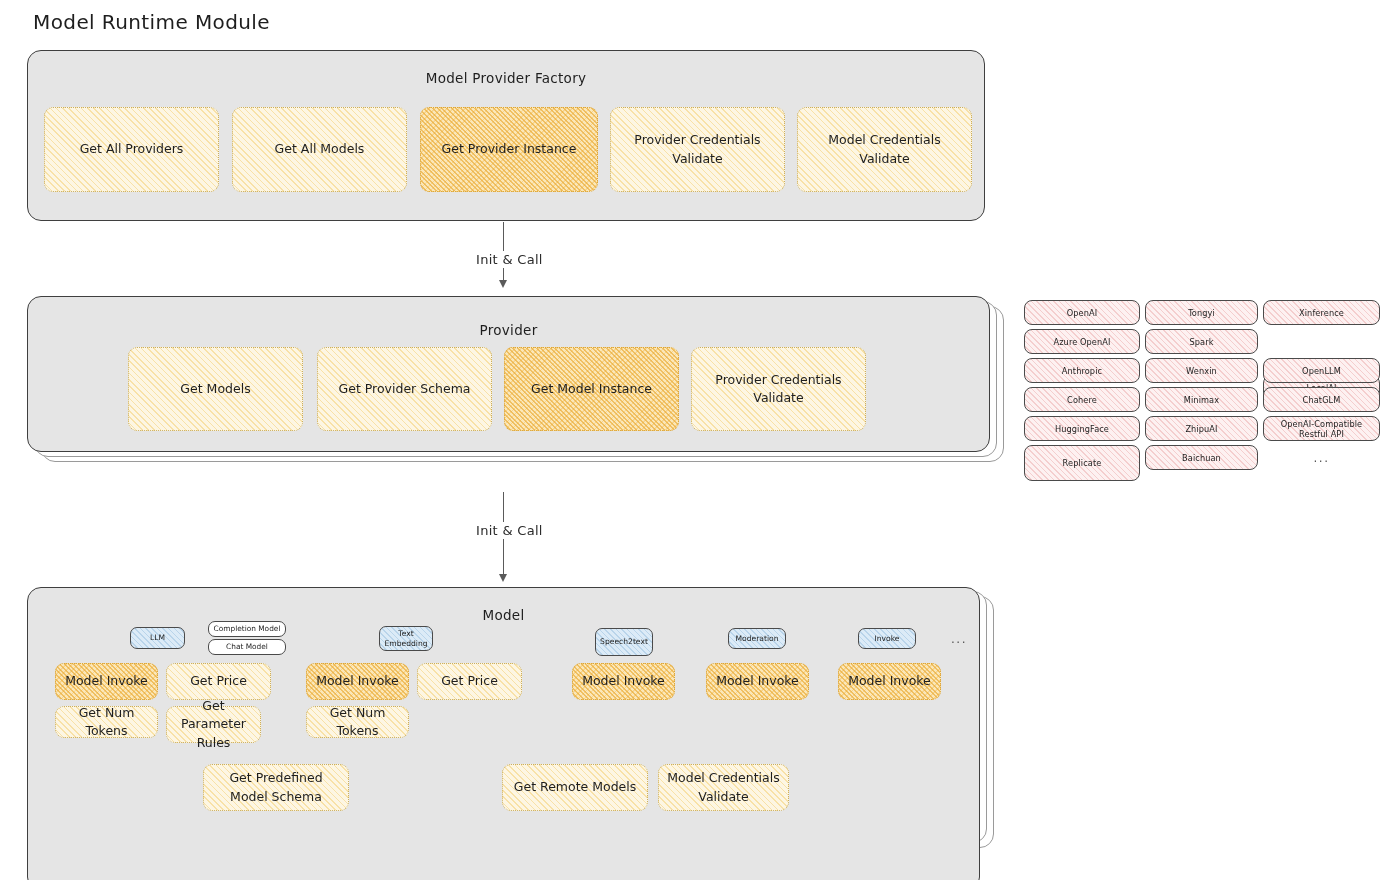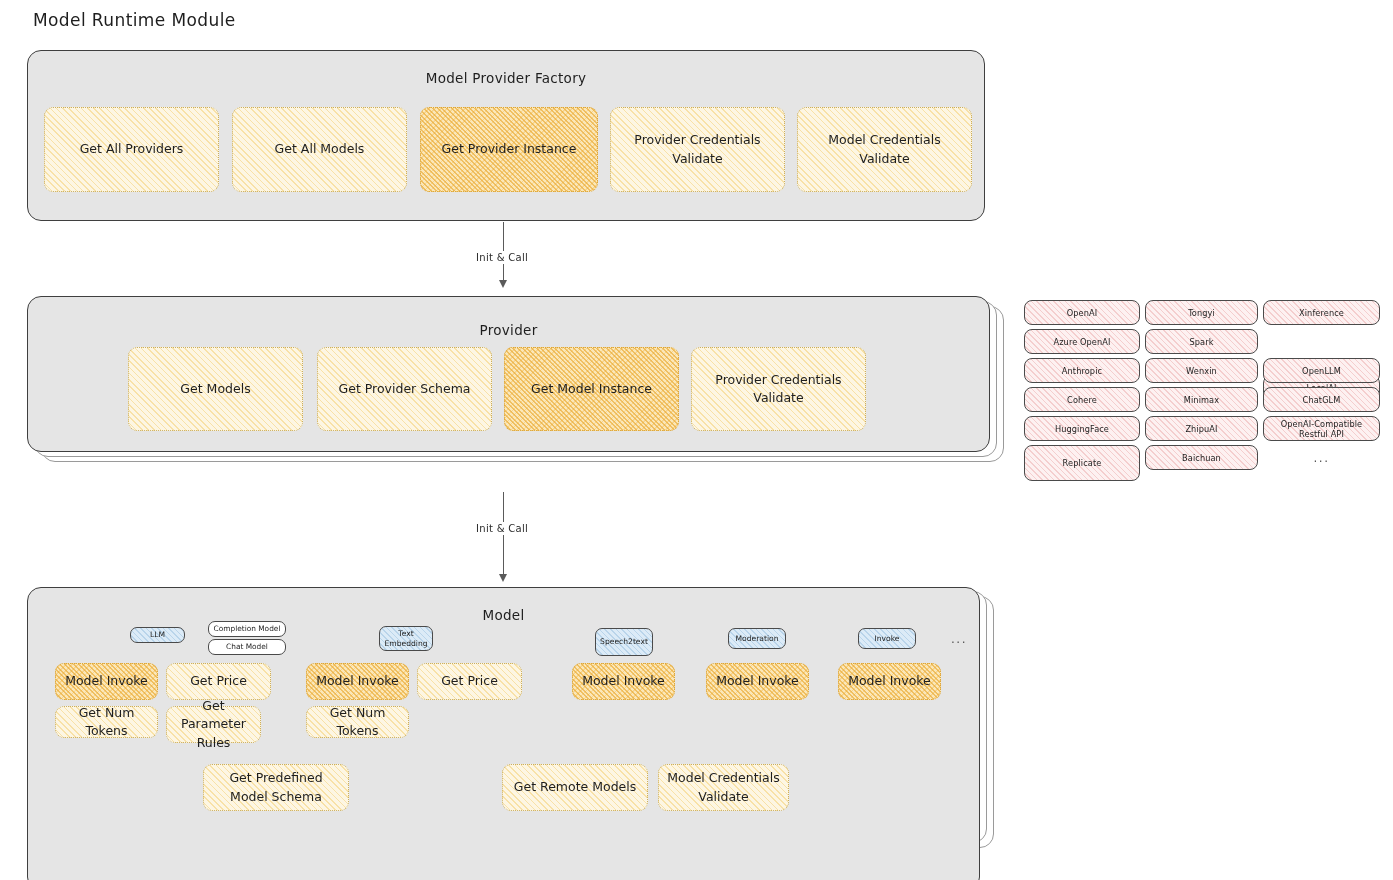--- a/index.html
+++ b/index.html
@@ -13,21 +13,21 @@
     position:relative;
   }
   #canvas{position:absolute;left:0;top:0;width:1393px;height:880px;}
 
   
   .abs{position:absolute;box-sizing:border-box;}
 
   
   .page-title{
     left:33px;top:10px;
-    font-size:17px;
+    font-size:20px;
     letter-spacing:.4px;
     color:#1e1e1e;
   }
 
   
   .panel{
     border:1.4px solid #3f3f3f;
     border-radius:14px;
     background:#e5e5e5;
   }
@@ -130,21 +130,21 @@
   }
   .arrow-head{
     position:absolute;
     width:0;height:0;
     border-left:4.5px solid transparent;
     border-right:4.5px solid transparent;
     border-top:8px solid #5a5a5a;
   }
   .arrow-label{
     position:absolute;
-    font-size:10px;
+    font-size:13px;
     color:#2b2b2b;
     background:#ffffff;
     padding:1px 4px;
     white-space:nowrap;
     letter-spacing:.3px;
   }
 </style>
 </head>
 <body>
 
@@ -208,21 +208,21 @@
   <div class="arrow-label" style="left:472px;top:522px;">Init &amp; Call</div>
 
   <div class="abs panel-shadow" style="left:41px;top:596px;width:953px;height:252px;"></div>
   <div class="abs panel-shadow" style="left:34px;top:591px;width:953px;height:252px;"></div>
   <div class="abs panel" style="left:27px;top:587px;width:953px;height:304px;">
     <div class="panel-title" style="top:19px;">Model</div>
   </div>
 
   <div class="abs" style="left:27px;top:586px;width:953px;height:252px;">
 
-    <div class="abs badge" style="left:103px;top:41px;width:55px;height:16px;">LLM</div>
+    <div class="abs badge" style="left:103px;top:41px;width:55px;height:22px;">LLM</div>
     <div class="abs badge plain" style="left:181px;top:35px;width:78px;height:16px;">Completion Model</div>
     <div class="abs badge plain" style="left:181px;top:53px;width:78px;height:16px;">Chat Model</div>
     <div class="abs node hl" style="left:28px; top:77px; width:103px;height:37px;">Model Invoke</div>
     <div class="abs node" style="left:139px;top:77px; width:105px;height:37px;">Get Price</div>
     <div class="abs node" style="left:28px; top:120px;width:103px;height:32px;">Get Num Tokens</div>
     <div class="abs node" style="left:139px;top:120px;width:95px;height:37px;text-align:center;">Get Parameter Rules</div>
 
     <div class="abs badge" style="left:352px;top:40px;width:54px;height:25px;">Text Embedding</div>
     <div class="abs node hl" style="left:279px;top:77px; width:103px;height:37px;">Model Invoke</div>
     <div class="abs node" style="left:390px;top:77px; width:105px;height:37px;">Get Price</div>

